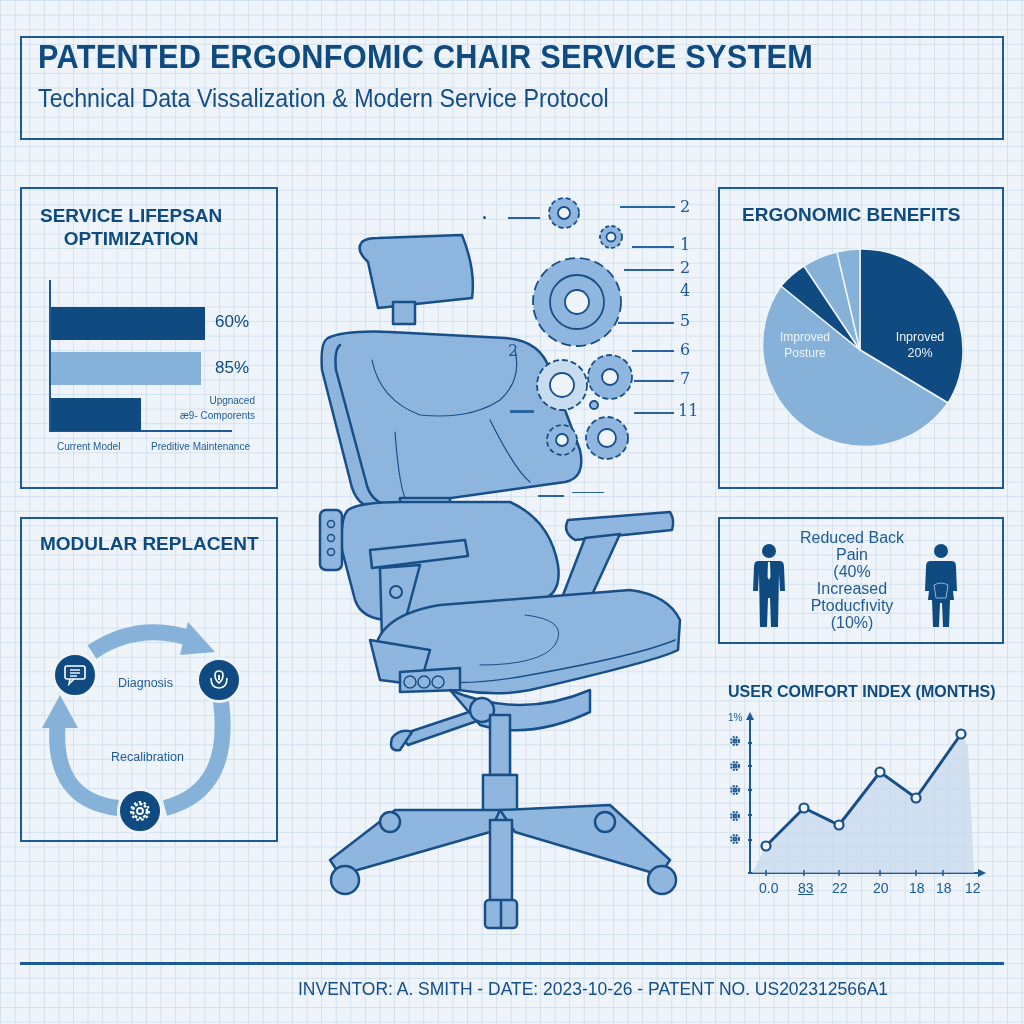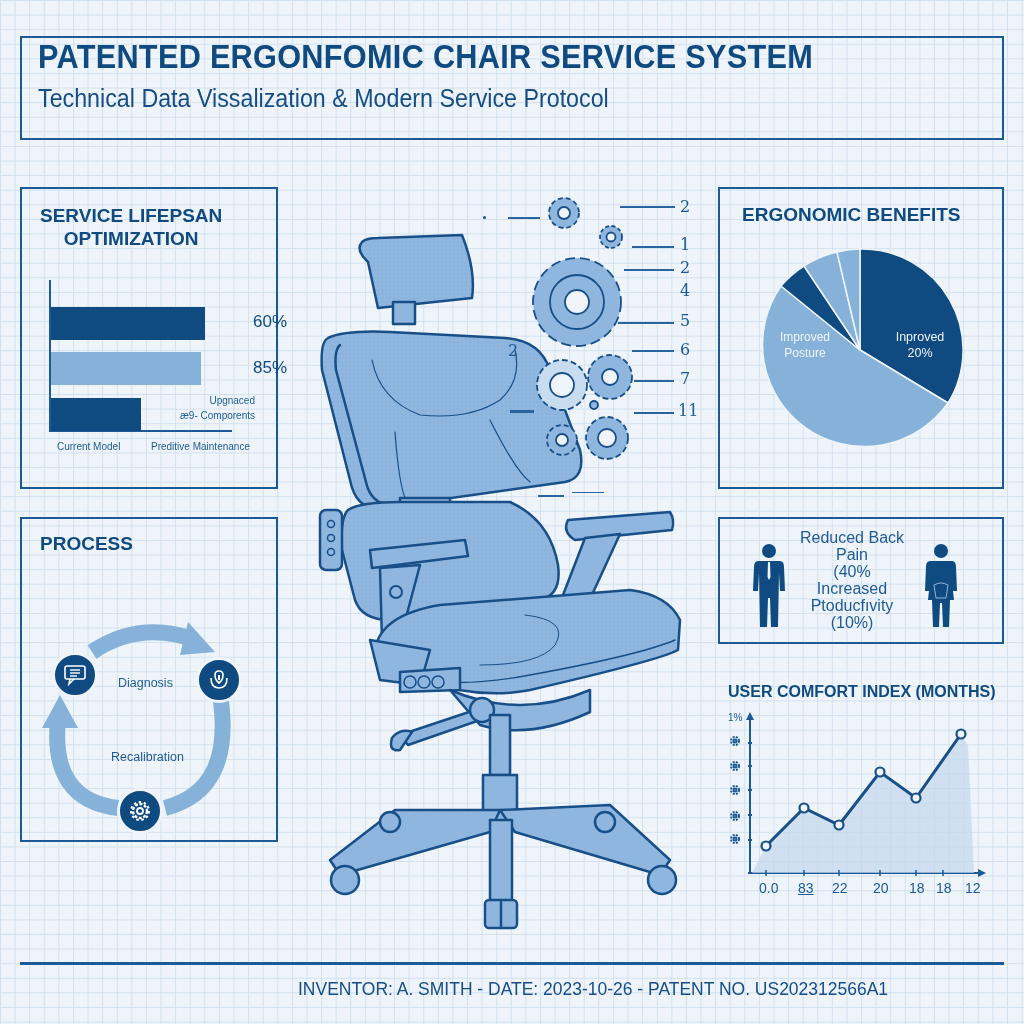--- a/index.html
+++ b/index.html
@@ -29,21 +29,21 @@
   .title-sub {
     position: absolute; left: 38px; top: 84px;
     font-size: 25px; color: #154e86; white-space: nowrap;
     transform: scaleX(0.93); transform-origin: left top;
   }
   .panel-title {
     position: absolute; font-weight: 700; font-size: 19px; color: #0f4a80;
     line-height: 23px; white-space: nowrap;
   }
   .bar { position: absolute; height: 33px; }
-  .bar-label { position: absolute; font-size: 17px; color: #0f4a80; margin-left: 38px; }
+  .bar-label { position: absolute; font-size: 17px; color: #0f4a80; }
   .small-label { position: absolute; font-size: 10px; color: #1e5b95; white-space: nowrap; }
   .step-circle {
     position: absolute; width: 46px; height: 46px; border-radius: 50%;
     background: #0f4a80; border: 3px solid #eef4fa;
     display: flex; align-items: center; justify-content: center;
   }
   .footer-line {
     position: absolute; left: 20px; top: 962px; width: 984px; height: 3px; background: #1b5a96;
   }
   .footer-text {
@@ -75,21 +75,21 @@
 <div class="bar" style="left:51px; top:398px; width:90px; background:#0f4a80;"></div>
 <div class="small-label" style="left:165px; top:393px; text-align:right; width:90px; line-height:15px;">
   <div>Upgnaced</div>
   <div style="margin-left:-10px;">æ9- Comporents</div>
 </div>
 <div class="small-label" style="left:57px; top:441px;">Current Model</div>
 <div class="small-label" style="left:151px; top:441px;">Preditive Maintenance</div>
 
 <div class="panel" style="left:20px; top:517px; width:258px; height:325px;"></div>
 <div class="panel-title" style="left:40px; top:532px;">
-  <div>PROCESS</div>
+  <div>MODULAR REPLACENT</div>
 </div>
 <svg class="abs" style="left:20px; top:600px;" width="260" height="250" viewBox="0 0 260 250">
 
   <path d="M 72 52 Q 120 20 175 40" fill="none" stroke="#86b2da" stroke-width="16"></path>
   <polygon points="168,22 195,52 160,55" fill="#86b2da"></polygon>
 
   <path d="M 200 95 Q 215 190 145 208" fill="none" stroke="#86b2da" stroke-width="16"></path>
 
   <path d="M 98 208 Q 30 200 38 120" fill="none" stroke="#86b2da" stroke-width="16"></path>
   <polygon points="22,128 40,95 58,128" fill="#86b2da"></polygon>

